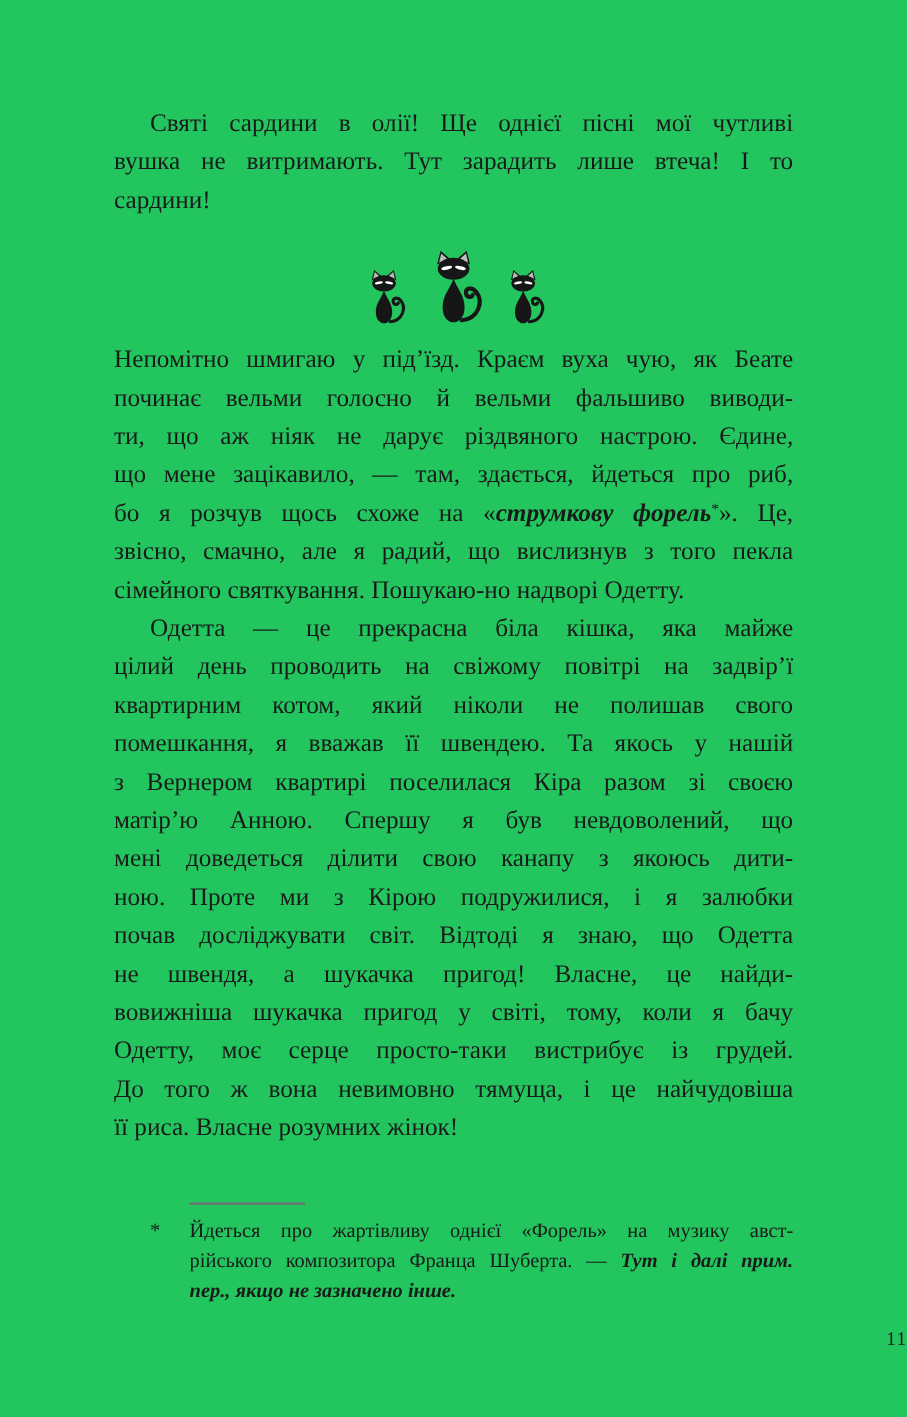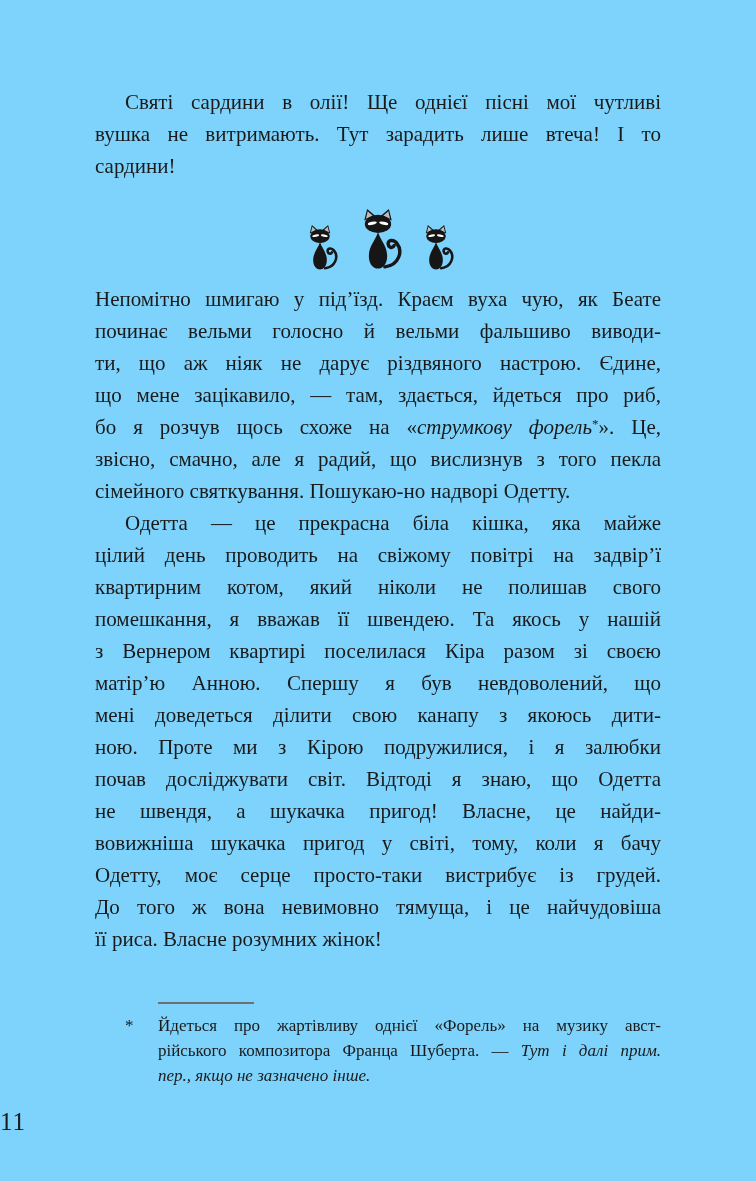--- a/index.html
+++ b/index.html
@@ -1,37 +1,37 @@
 <!DOCTYPE html>
 <html><head>
 <meta charset="utf-8">
 <style>
   html,body{margin:0;padding:0;background:#fff;}
-  .page{position:relative;width:756px;height:1181px;background:#7dd3fc;overflow:hidden;
+  .page{position:relative;width:756px;height:1181px;background:#22c55e;overflow:hidden;
         font-family:"Liberation Serif","DejaVu Serif",serif;color:#1a1a1a;}
   .text-block{position:absolute;top:86px;left:95px;width:566px;font-size:21px;line-height:32px;}
   .para{margin:0;}
   .line{text-align:justify;}
   .line.j{text-align-last:justify;}
   .line.last{text-align-last:left;}
   .line.indent{text-indent:30px;}
-  .it{font-style:italic;}
+  .it{font-style:italic;font-weight:bold;}
   .sup{font-size:13px;vertical-align:6px;line-height:0;}
   .divider{height:101px;display:flex;justify-content:center;align-items:flex-end;
            gap:9px;padding-bottom:11px;box-sizing:border-box;}
   .cat{display:block;}
   .cat.small{width:42px;height:47px;}
   .cat.big{width:56px;height:63px;}
   .footnote{position:absolute;top:1002px;left:95px;width:566px;font-size:17px;line-height:25px;}
   .fn-rule{margin-left:63px;width:96px;border-top:2px solid #6f6f6f;margin-bottom:9px;}
   .fn-row{position:relative;}
   .fn-marker{position:absolute;left:30px;top:0;}
   .fn-text{margin-left:63px;}
-  .page-number{position:absolute;top:1108px;left:0;width:756px;text-align:left;
-               font-size:25px;letter-spacing:1px;}
+  .page-number{position:absolute;top:1108px;left:0;width:756px;text-align:right;
+               font-size:16px;letter-spacing:1px;}
 </style>
 </head>
 <body>
 
 <svg width="0" height="0" style="position:absolute" aria-hidden="true">
   <symbol id="cat" viewBox="0 0 96 110">
     <polygon points="24,20 29,0 43,12" fill="#161616"></polygon>
     <polygon points="27,17 30,4 39,12" fill="#bdbdbd"></polygon>
     <polygon points="72,20 67,0 53,12" fill="#161616"></polygon>
     <polygon points="69,17 66,4 57,12" fill="#bdbdbd"></polygon>

